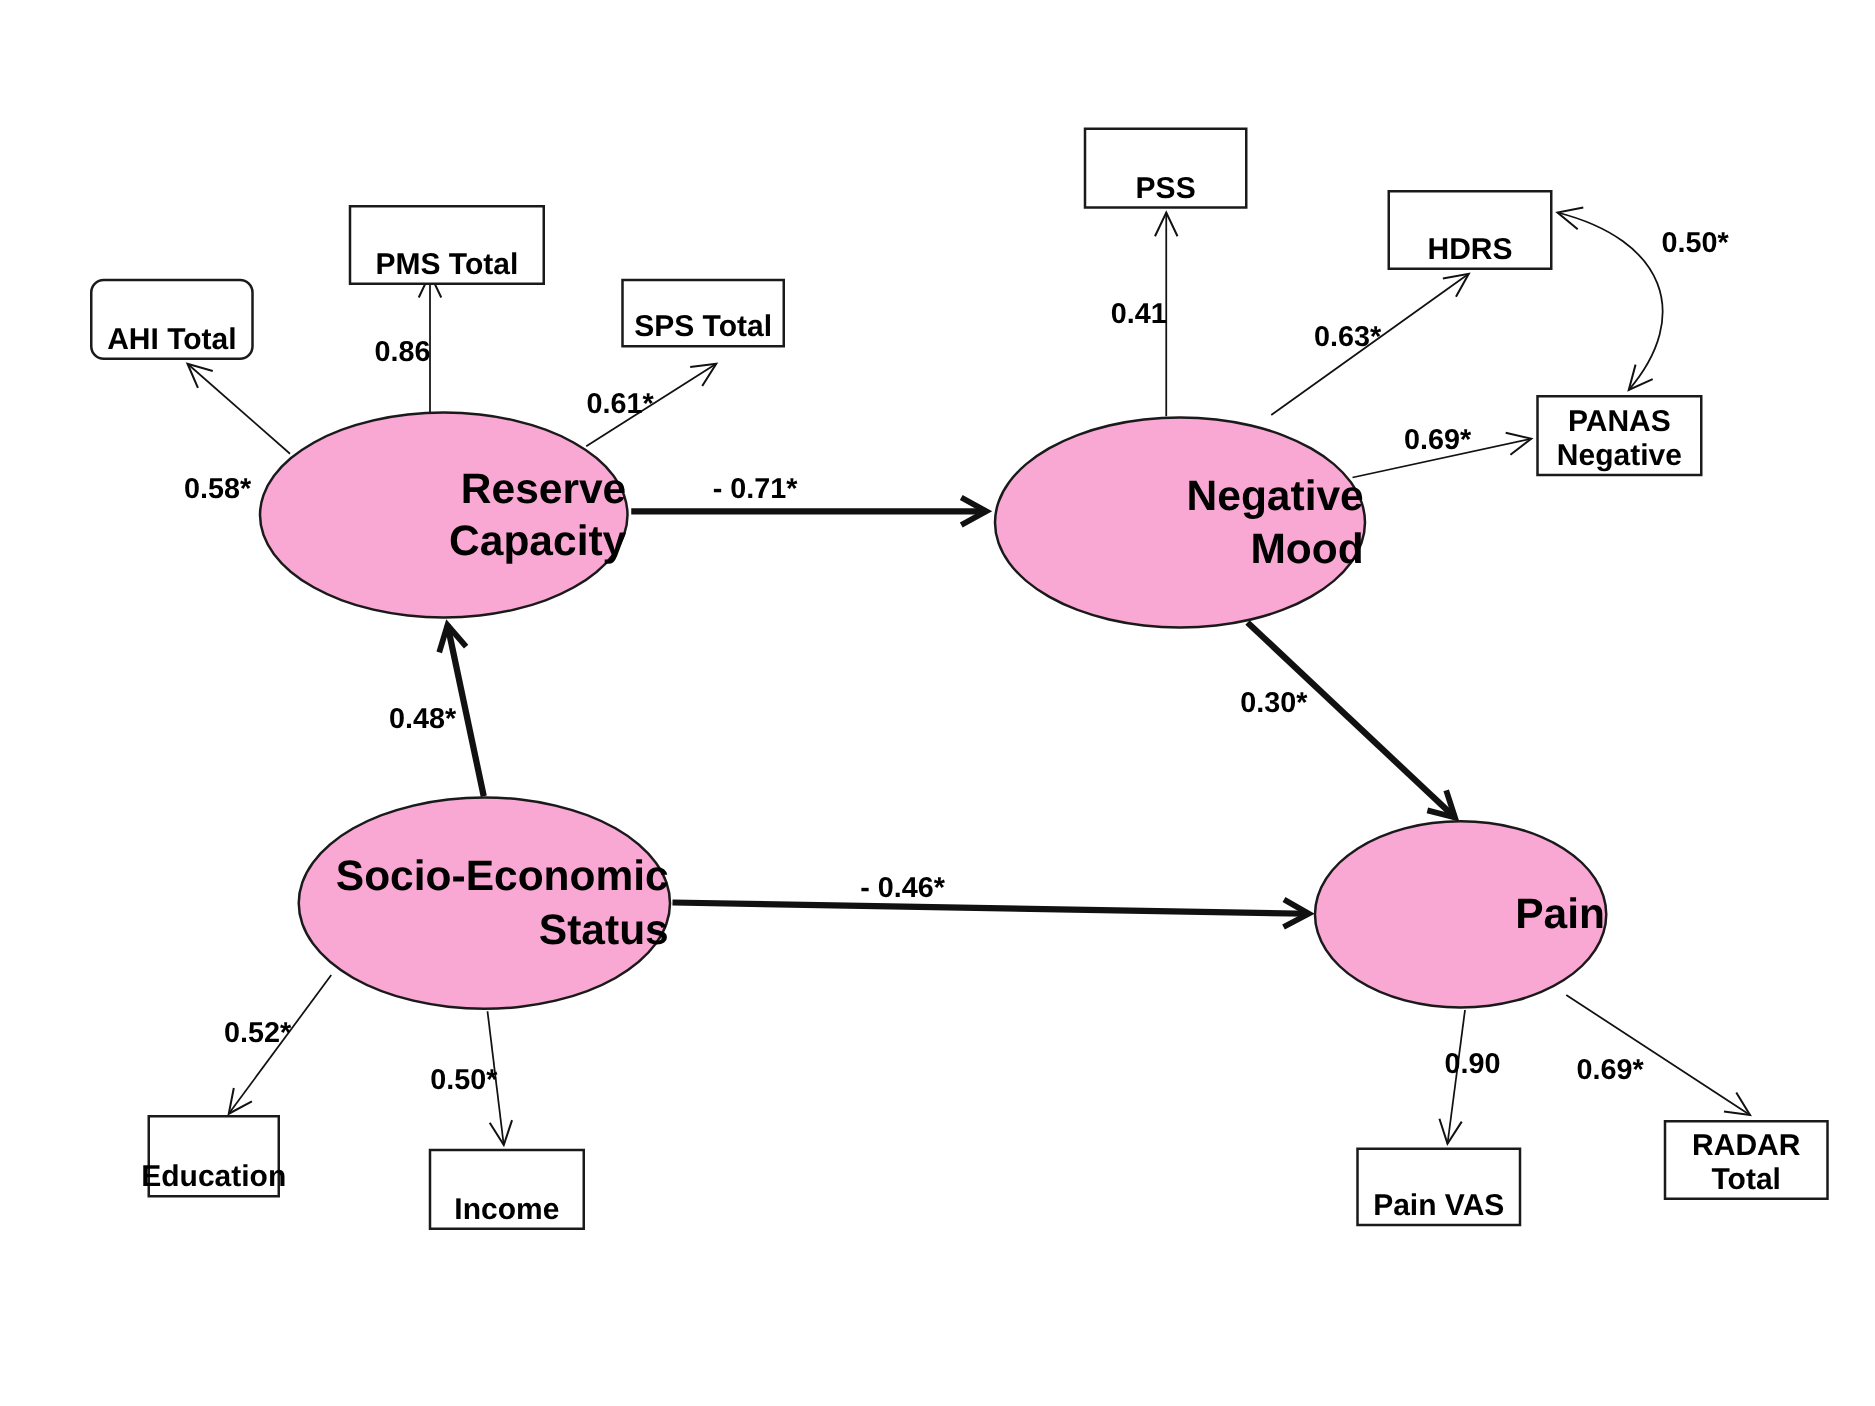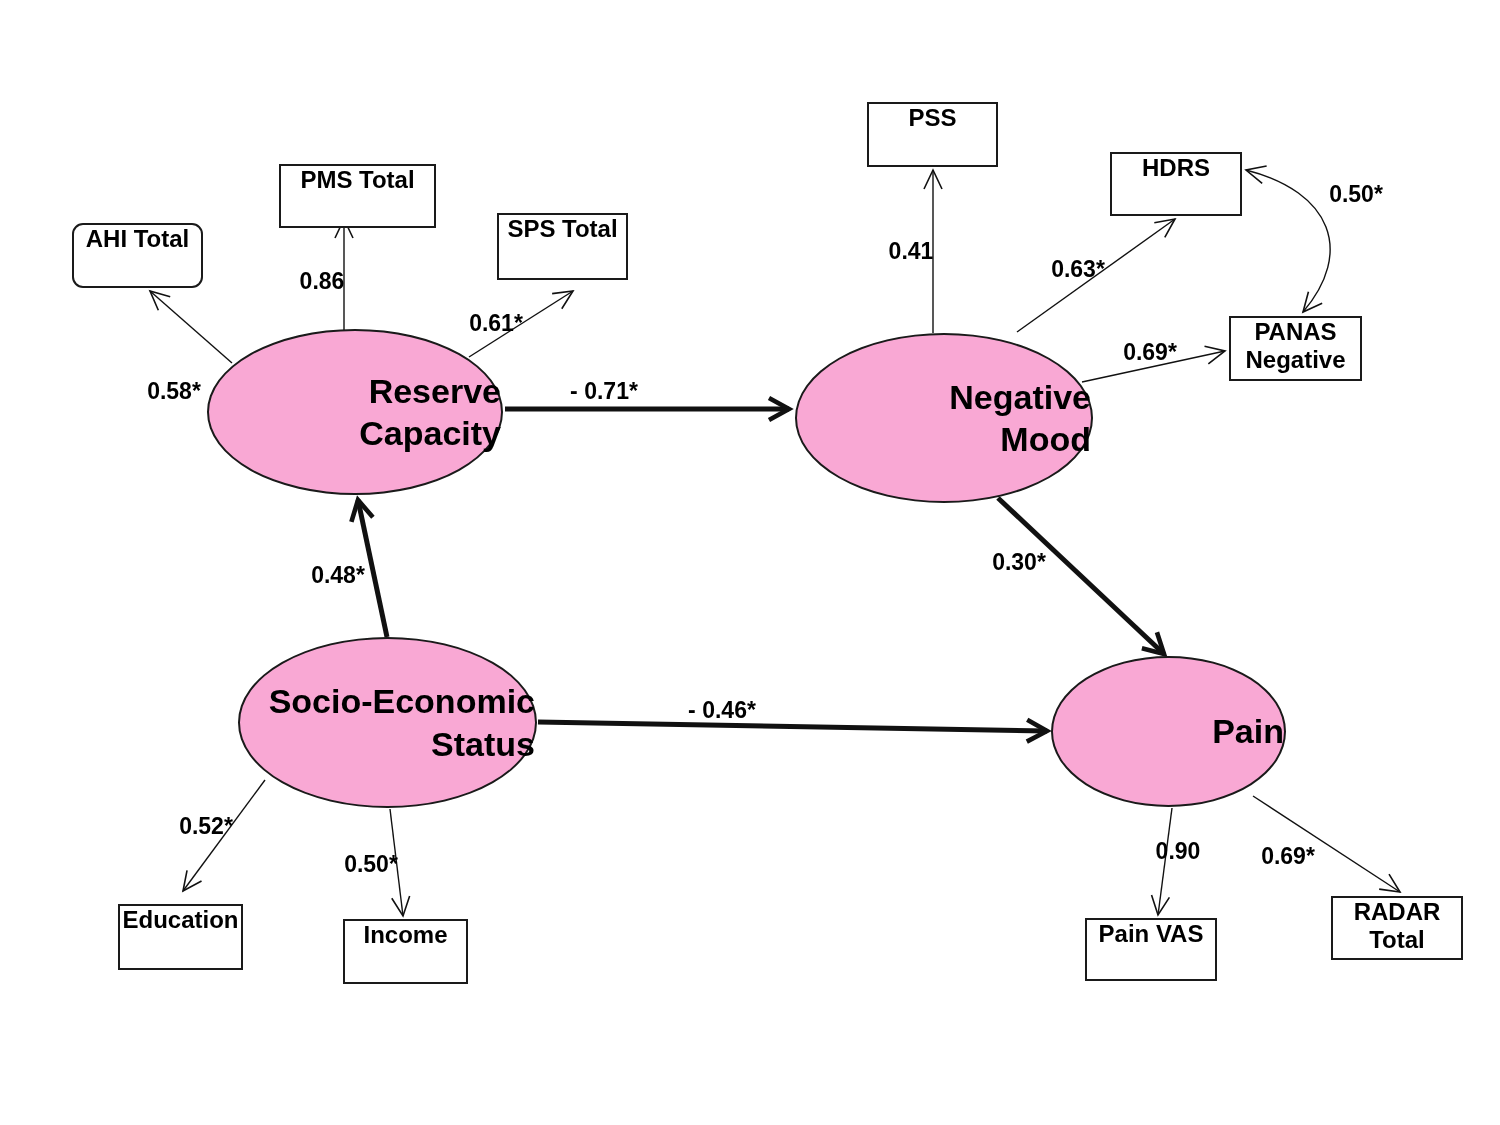--- a/index.html
+++ b/index.html
@@ -46,21 +46,21 @@
     line-height: 1.25;
     box-sizing: border-box;
   }
   .node-box {
     position: absolute;
     border: 2px solid #1a1a1a;
     background: #ffffff;
     display: flex;
     flex-direction: column;
     align-items: center;
-    justify-content: flex-start;
+    justify-content: flex-end;
     text-align: center;
     font-size: 24px;
     font-weight: 600;
     line-height: 1.15;
     box-sizing: border-box;
     white-space: nowrap;
   }
   .coef {
     position: absolute;
     transform: translate(-50%, -50%);
@@ -120,34 +120,34 @@
   <div class="node-ellipse" style="left:1051px; top:656px; width:235px; height:151px;">
     <span>Pain</span>
   </div>
 
   <div class="node-box" style="left:72px; top:223px; width:131px; height:65px;border-radius:11px;">
     <span>AHI Total</span>
   </div>
   <div class="node-box" style="left:279px; top:164px; width:157px; height:64px;">
     <span>PMS Total</span>
   </div>
-  <div class="node-box" style="left:497px; top:213px; width:131px; height:67px;">
+  <div class="node-box" style="left:497px; top:223px; width:131px; height:55px;">
     <span>SPS Total</span>
   </div>
   <div class="node-box" style="left:867px; top:102px; width:131px; height:65px;">
     <span>PSS</span>
   </div>
   <div class="node-box" style="left:1110px; top:152px; width:132px; height:64px;">
     <span>HDRS</span>
   </div>
   <div class="node-box" style="left:1229px; top:316px; width:133px; height:65px;">
     <span>PANAS</span>
     <span>Negative</span>
   </div>
-  <div class="node-box" style="left:118px; top:892px; width:125px; height:66px;margin-top:12px;">
+  <div class="node-box" style="left:118px; top:892px; width:106px; height:66px;">
     <span>Education</span>
   </div>
   <div class="node-box" style="left:343px; top:919px; width:125px; height:65px;">
     <span>Income</span>
   </div>
   <div class="node-box" style="left:1085px; top:918px; width:132px; height:63px;">
     <span>Pain VAS</span>
   </div>
   <div class="node-box" style="left:1331px; top:896px; width:132px; height:64px;">
     <span>RADAR</span>

